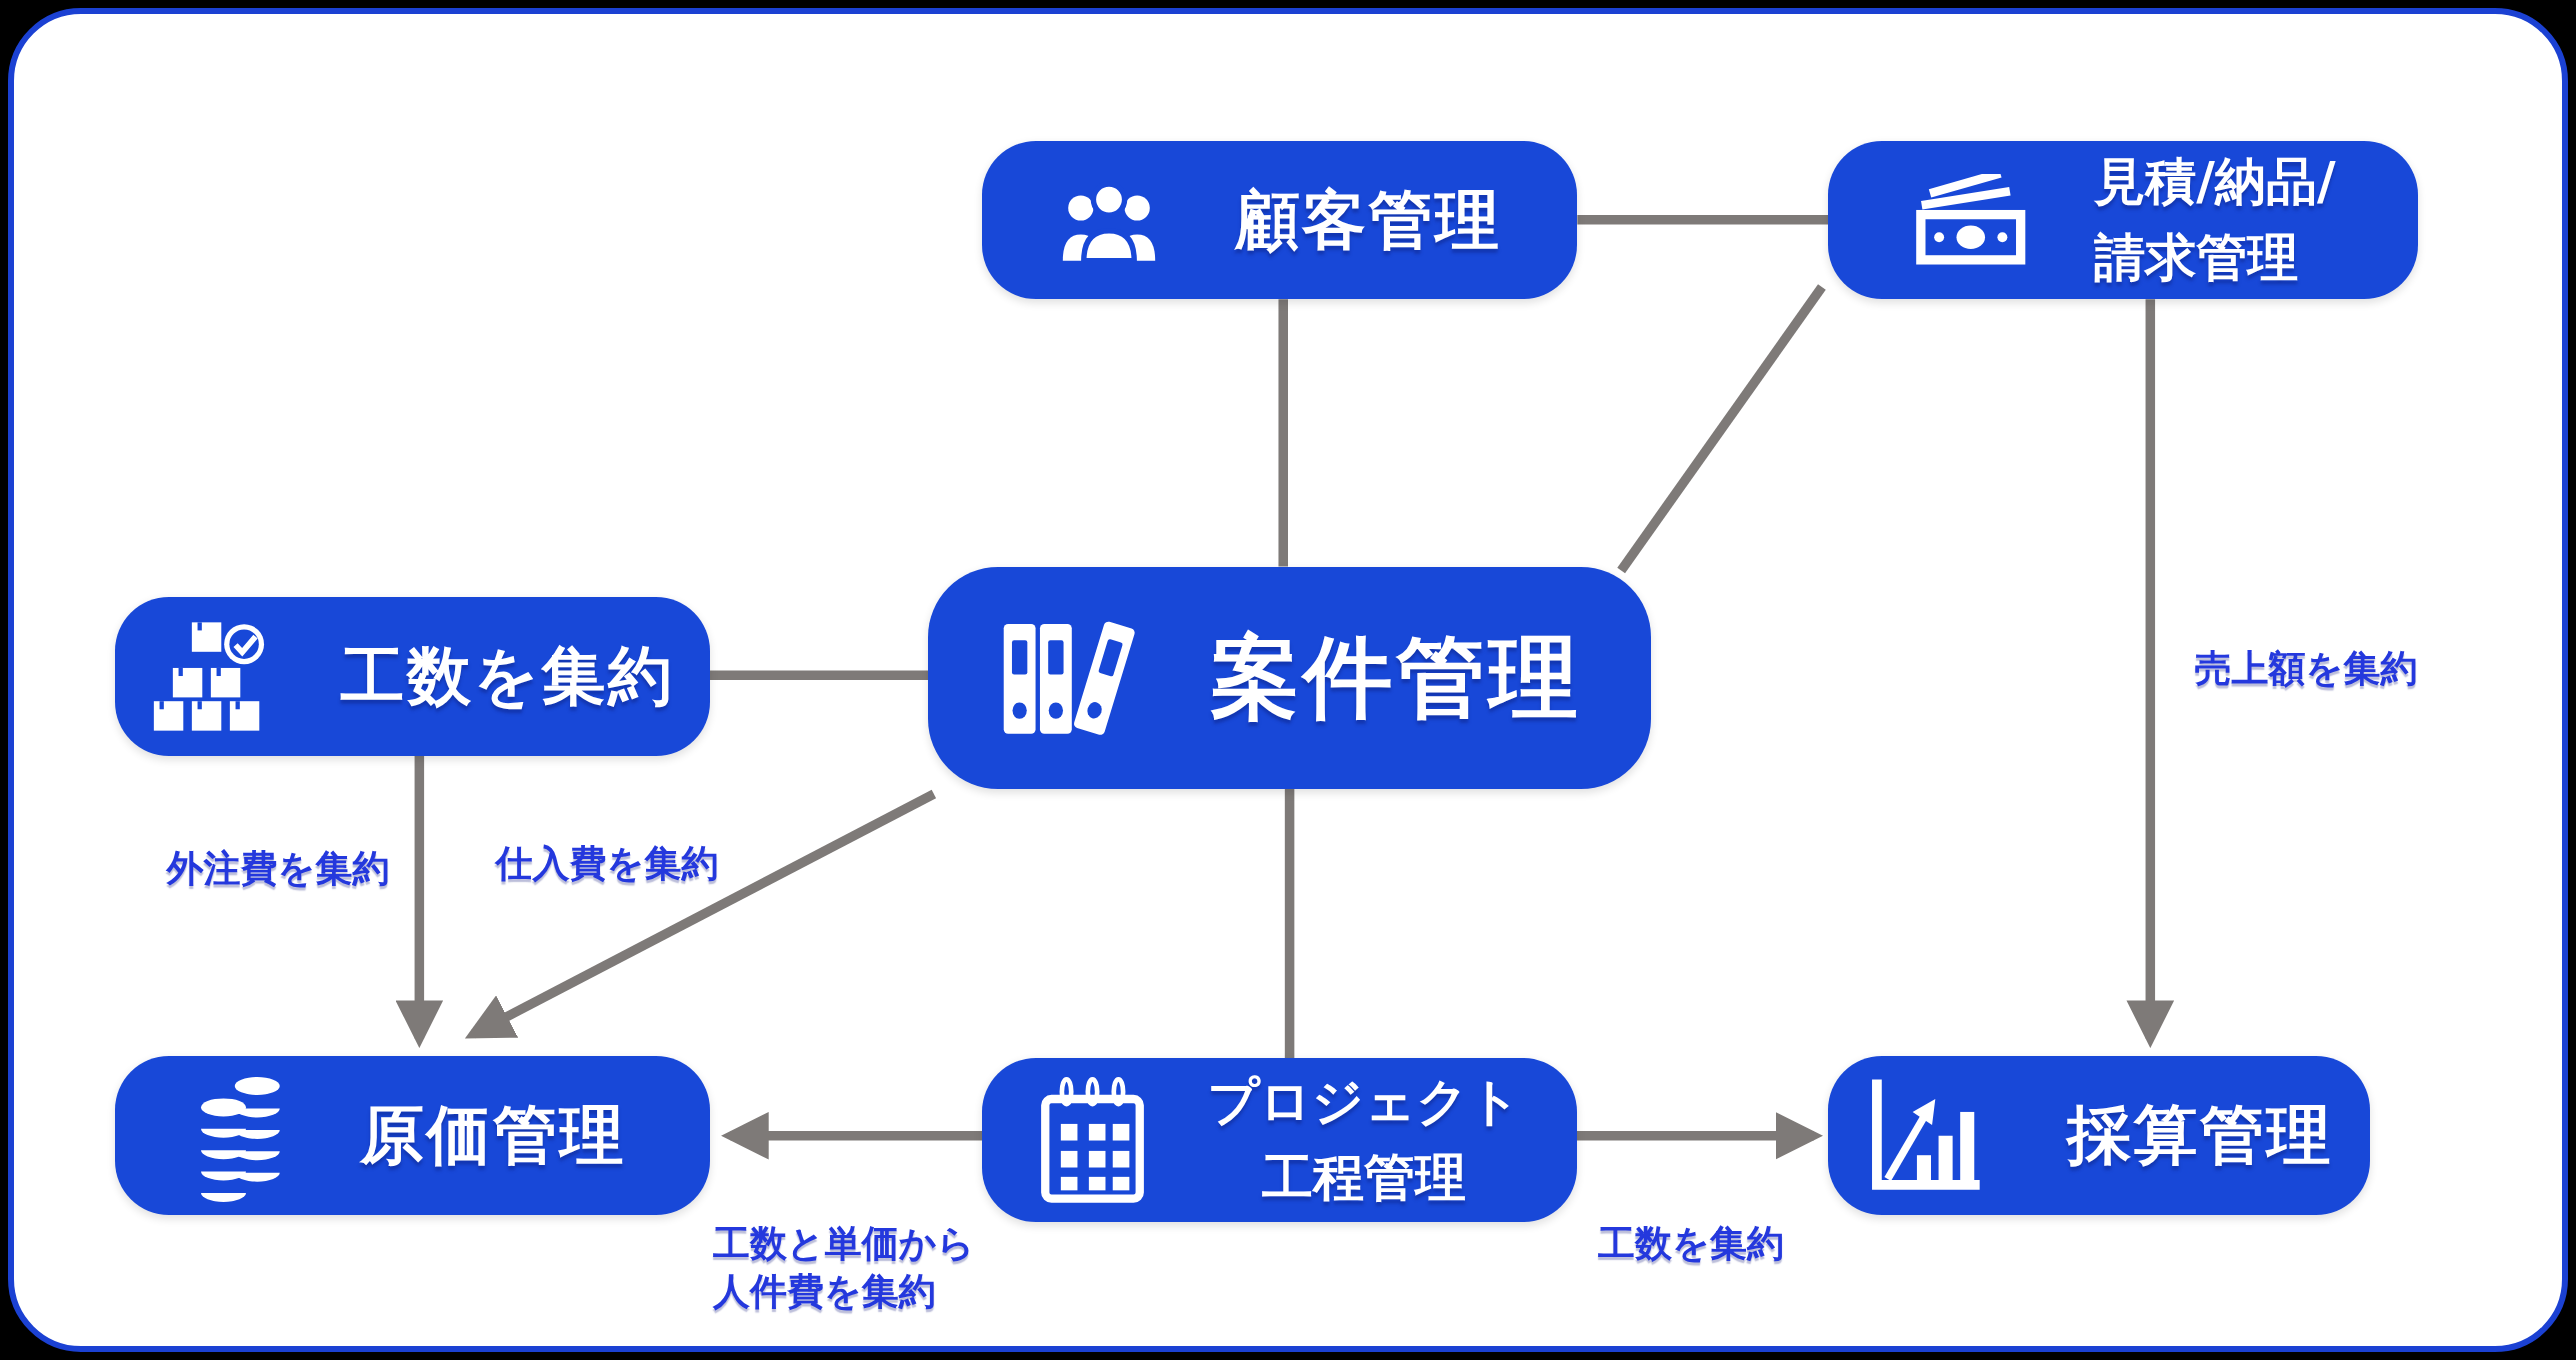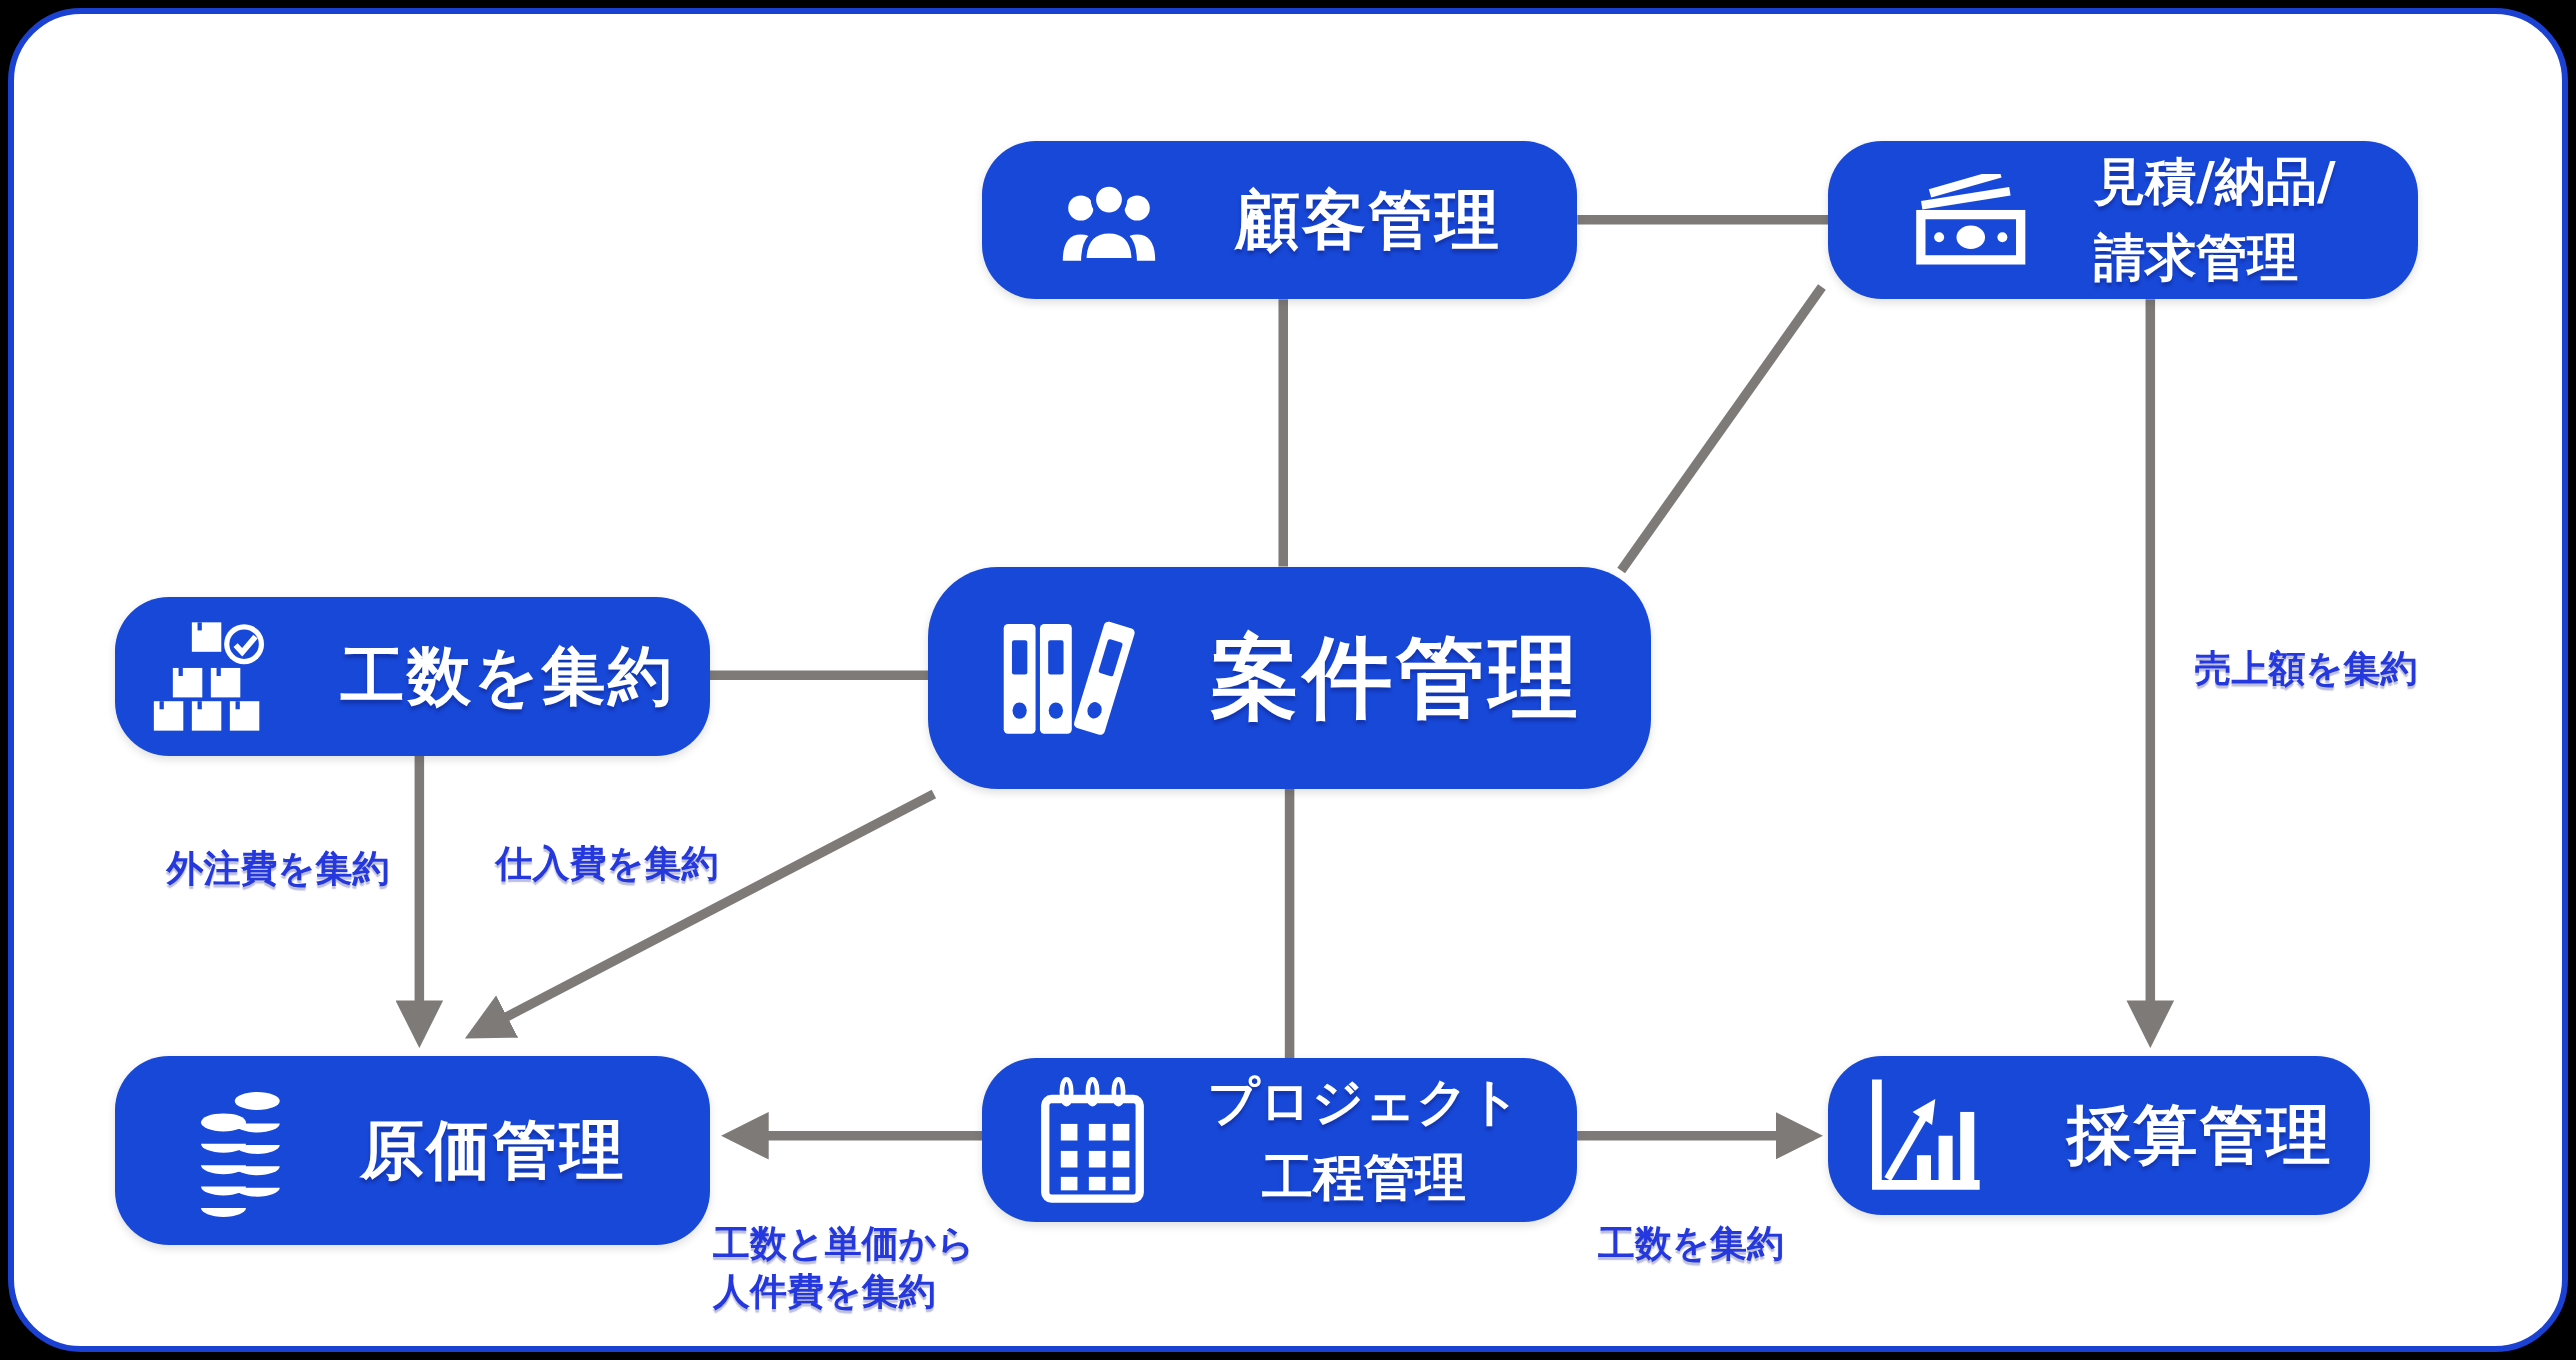--- a/index.html
+++ b/index.html
@@ -143,21 +143,21 @@
         <ellipse cx="107" cy="176" rx="13" ry="15"></ellipse>
         <g transform="rotate(17 195 118)">
           <rect x="181" y="46" width="28" height="64" rx="4"></rect>
           <ellipse cx="195" cy="178" rx="13" ry="15"></ellipse>
         </g>
       </g>
     </svg>
     <div class="label">案件管理</div>
   </div>
 
-  <div class="node" id="node-cost" style="left:115px; top:1056px; width:595px; height:189px; gap:76px;">
+  <div class="node" id="node-cost" style="left:115px; top:1056px; width:595px; height:159px; gap:76px;">
     <svg class="icon" width="85" height="135" viewBox="0 0 150 240">
       <g fill="#ffffff">
         <path d="M63 186 a40 16 0 0 0 80 0 z"></path>
         <path d="M63 148 a40 16 0 0 0 80 0 z"></path>
         <path d="M63 110 a40 16 0 0 0 80 0 z"></path>
         <path d="M63 72 a40 16 0 0 0 80 0 z"></path>
         <ellipse cx="103" cy="32" rx="40" ry="16"></ellipse>
         <path d="M3 222 a40 16 0 0 0 80 0 z"></path>
         <path d="M3 184 a40 16 0 0 0 80 0 z"></path>
         <path d="M3 146 a40 16 0 0 0 80 0 z"></path>

